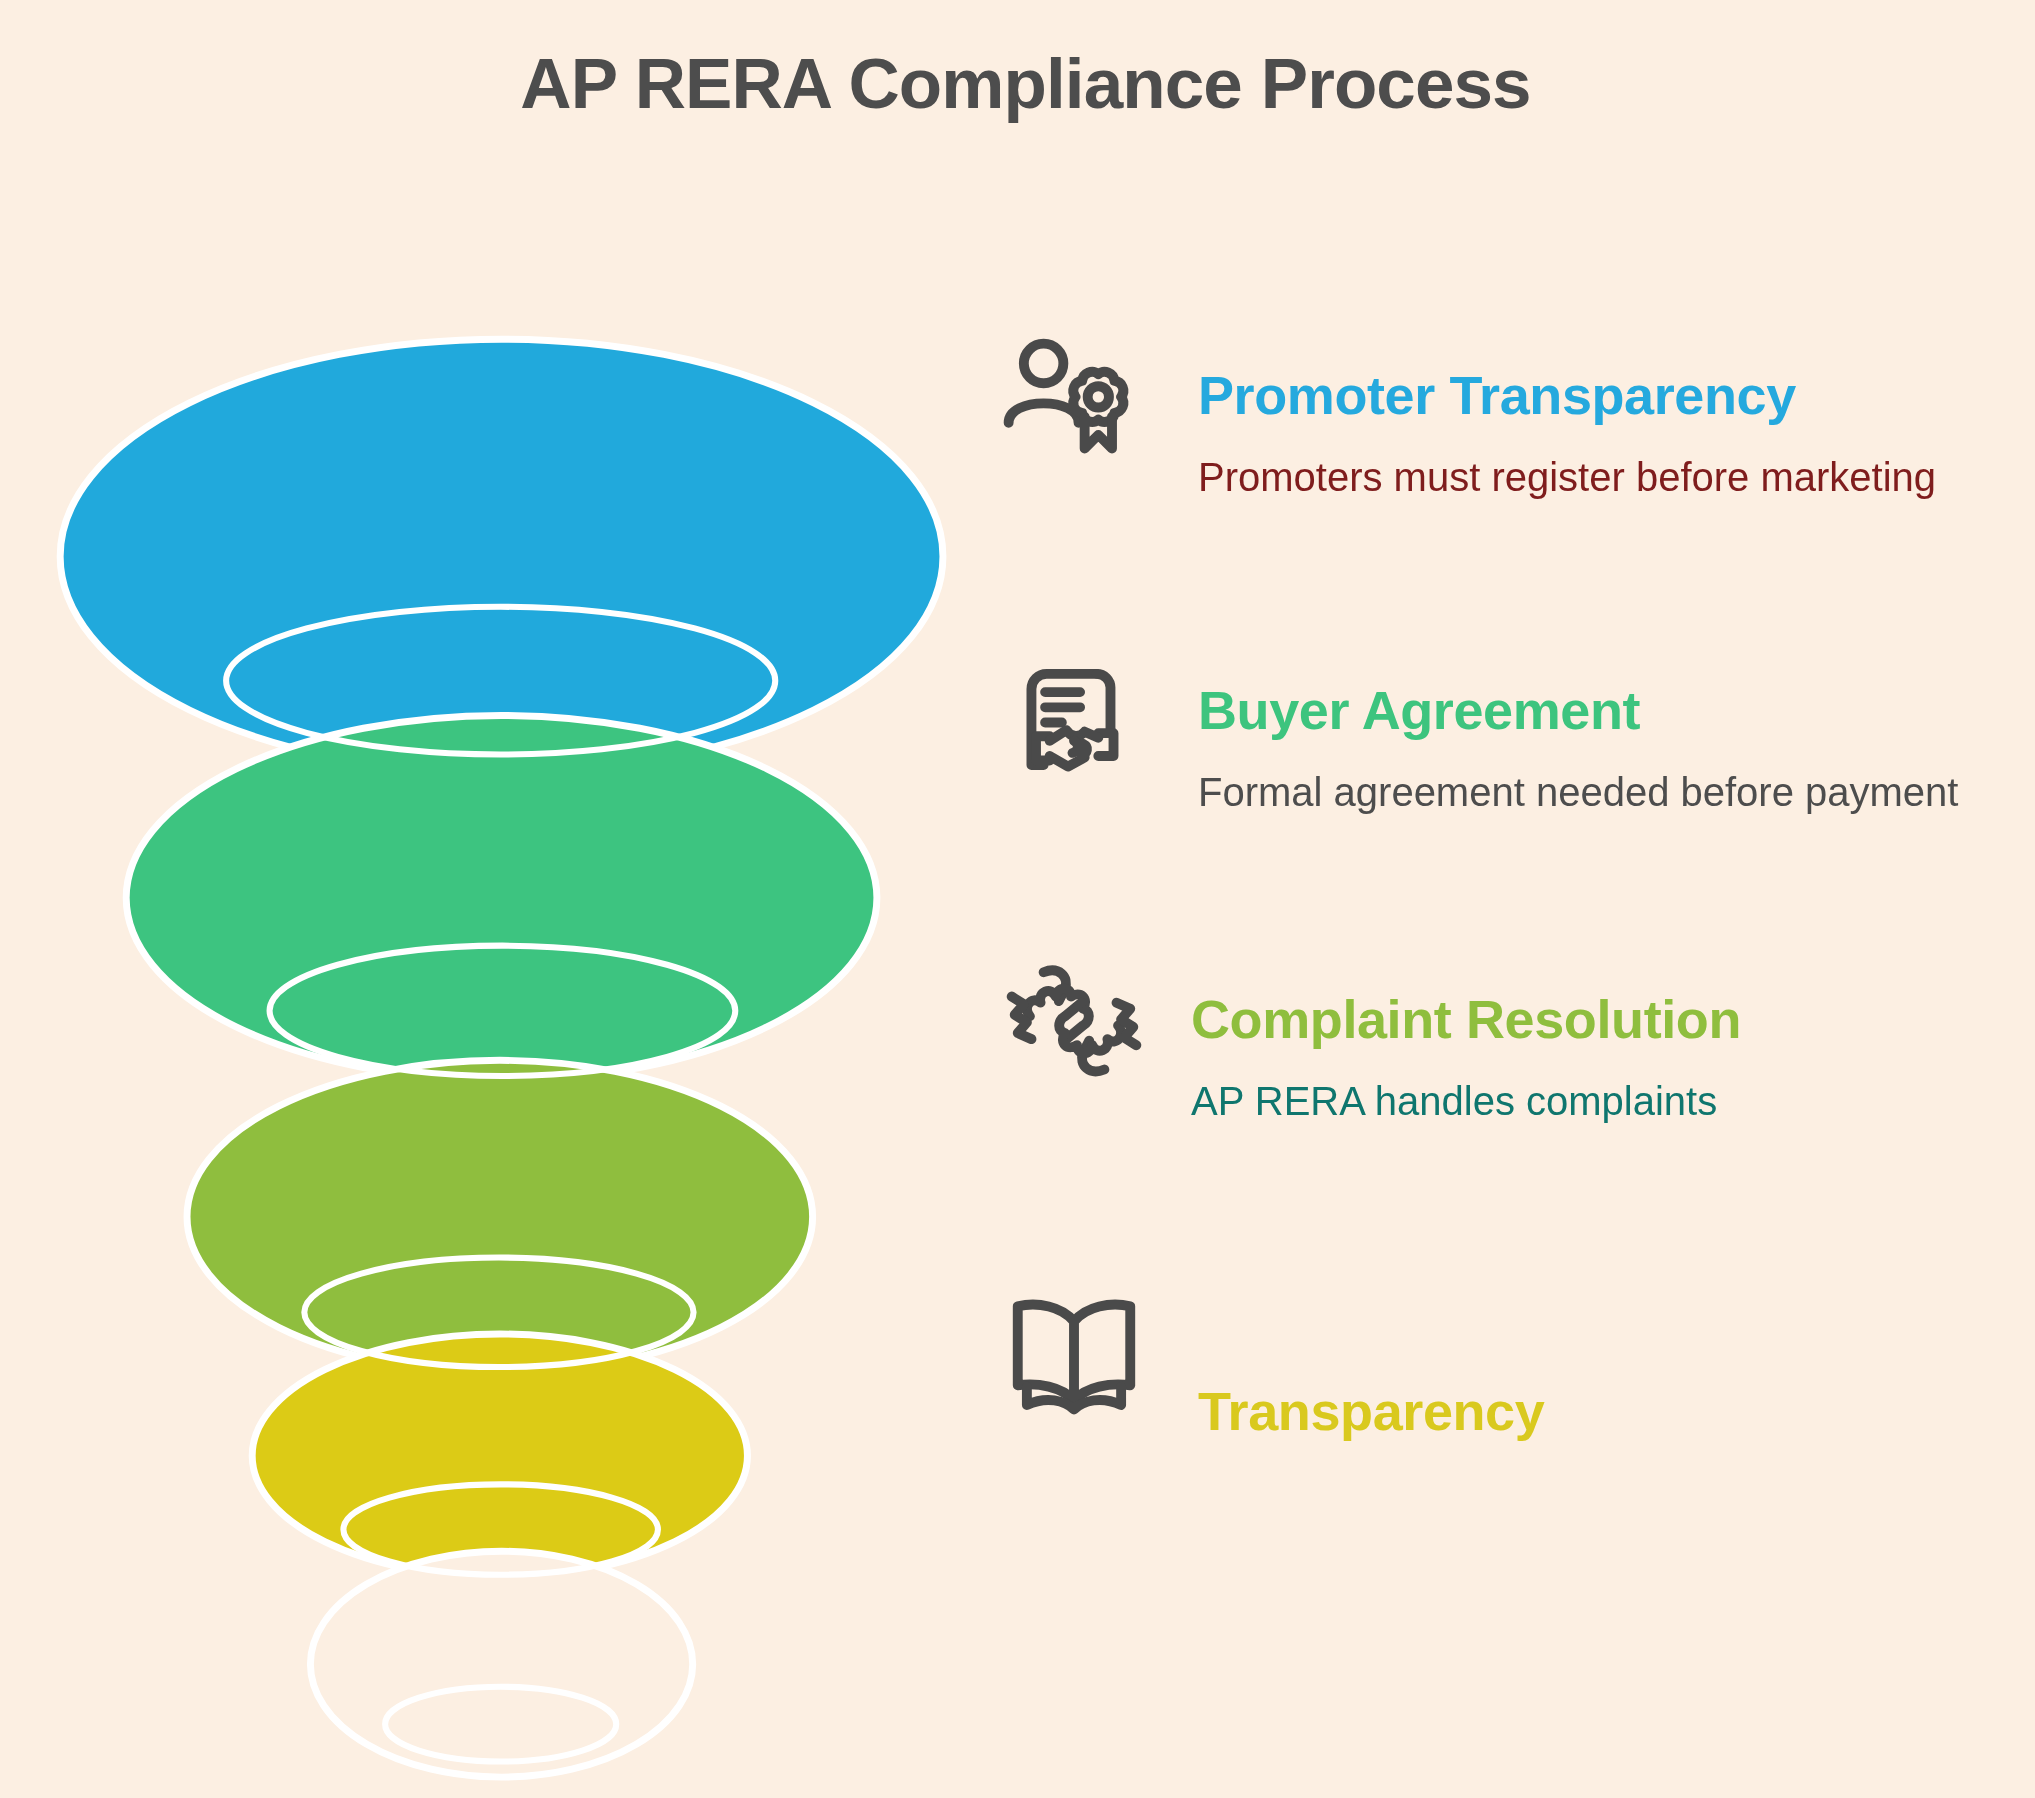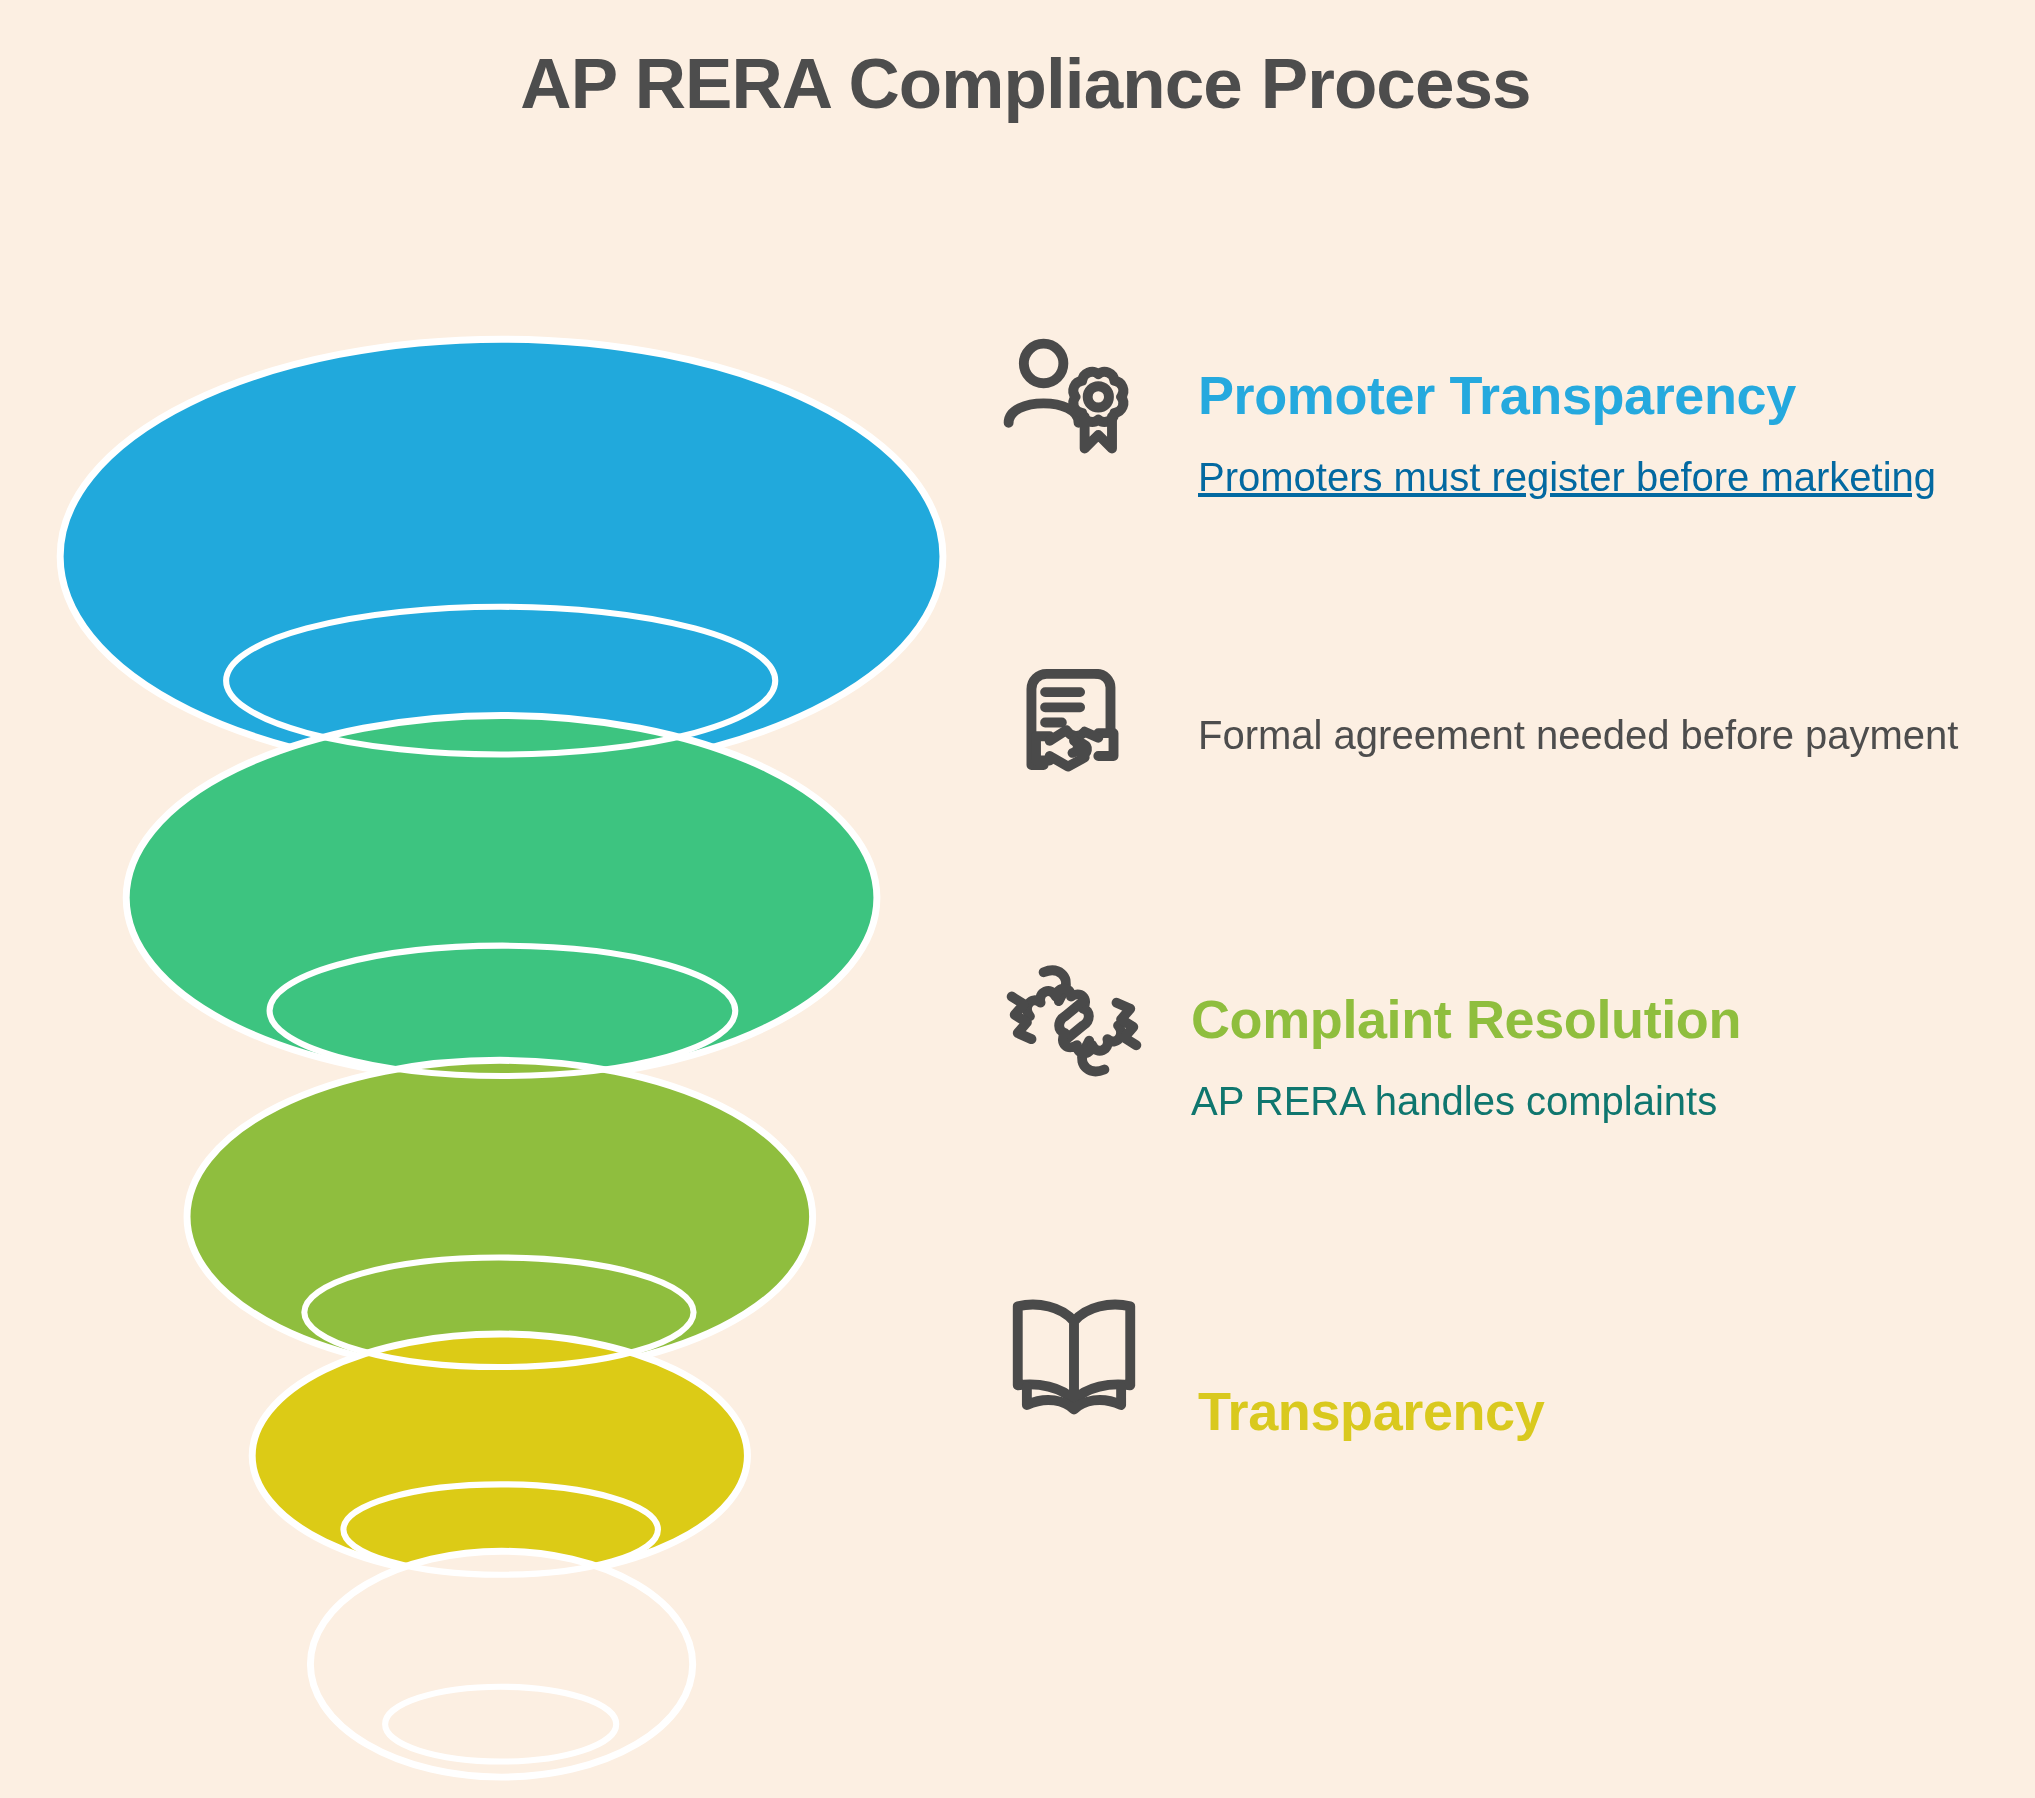--- a/index.html
+++ b/index.html
@@ -56,38 +56,39 @@
         <g fill="none" stroke-width="6.5" stroke-linecap="round" stroke-linejoin="round" stroke="#4A4A4A">
           <circle cx="30" cy="22" r="13"></circle>
           <path d="M7 61 C7 44 53 44 53 61"></path>
           <path d="M81 44 A6.5 6.5 0 0 1 76.6 54.6 A6.5 6.5 0 0 1 66 59 A6.5 6.5 0 0 1 55.4 54.6 A6.5 6.5 0 0 1 51 44 A6.5 6.5 0 0 1 55.4 33.4 A6.5 6.5 0 0 1 66 29 A6.5 6.5 0 0 1 76.6 33.4 A6.5 6.5 0 0 1 81 44 Z"></path>
           <circle cx="66" cy="44" r="7"></circle>
           <path d="M57 57 V78 L66 69 L75 78 V57"></path>
         </g>
       </svg>
       <div class="step-text">
         <h2 class="step-title" style="color: rgb(37, 169, 222);">Promoter Transparency</h2>
-        <p class="step-desc" style="color: #0369a1; text-decoration: underline;">Promoters must register before marketing</p>
+        <p class="step-desc" style="color: #7f1d1d;">Promoters must register before marketing</p>
       </div>
     </div>
 
     <div class="step s2">
       <svg class="step-icon" viewBox="0 0 100 100">
         <g fill="none" stroke-width="6.5" stroke-linecap="round" stroke-linejoin="round" stroke="#4A4A4A">
           <path d="M30 79 H22 V29 a10 10 0 0 1 10 -10 h33"></path>
           <path d="M65 19 a9 9 0 0 1 9 9 v27"></path>
           <path d="M31 31 h23 M31 41 h23 M31 51 h11"></path>
           <path d="M34 60 h-9 v16 h9"></path>
           <path d="M66 58 h10 v15 h-10"></path>
           <path d="M34 63 l11 -7 c3 5 9 5 12 1 l9 4"></path>
           <path d="M34 73 l12 7 11 -6"></path>
           <path d="M50 63 c4 2 3 7 -1 8 M56 65 c4 2 3 6 -1 8"></path>
         </g>
       </svg>
       <div class="step-text">
+        <h2 class="step-title" style="color: rgb(61, 196, 126);">Buyer Agreement</h2>
         <p class="step-desc" style="color: rgb(77, 77, 77); text-align: center;">Formal agreement needed before payment</p>
       </div>
     </div>
 
     <div class="step s3">
       <svg class="step-icon" viewBox="0 0 100 100">
         <g fill="none" stroke-width="6.5" stroke-linecap="round" stroke-linejoin="round" stroke="#4A4A4A">
           <path d="M30 12 C40 8 47 15 44 23 L40 31"></path>
           <path d="M21 41 C16 35 22 27 28 32 C26 25 35 21 38 28 C39 21 48 21 48 28 C54 24 60 29 56 36 C61 37 61 44 56 47 L45 56"></path>
           <path d="M9 28 L17 33 L11 40 L19 45 L13 52 L22 56"></path>

